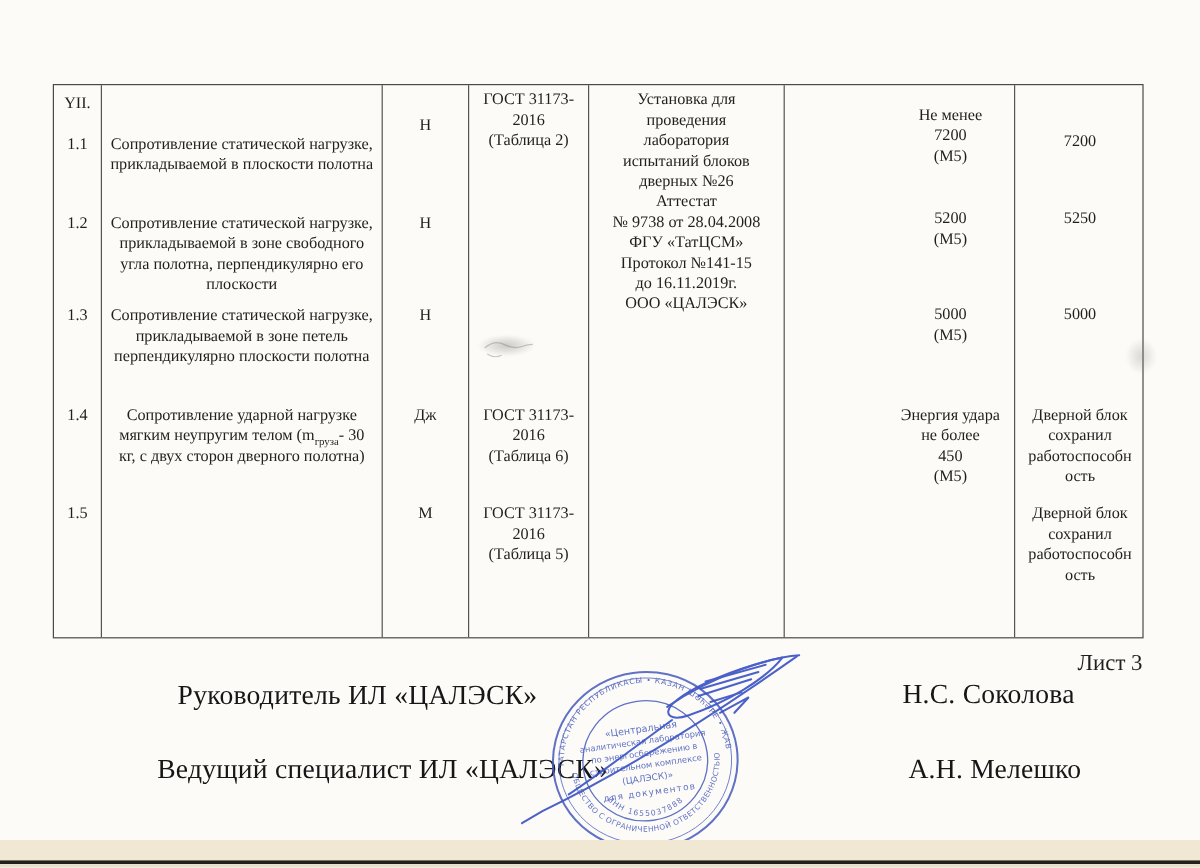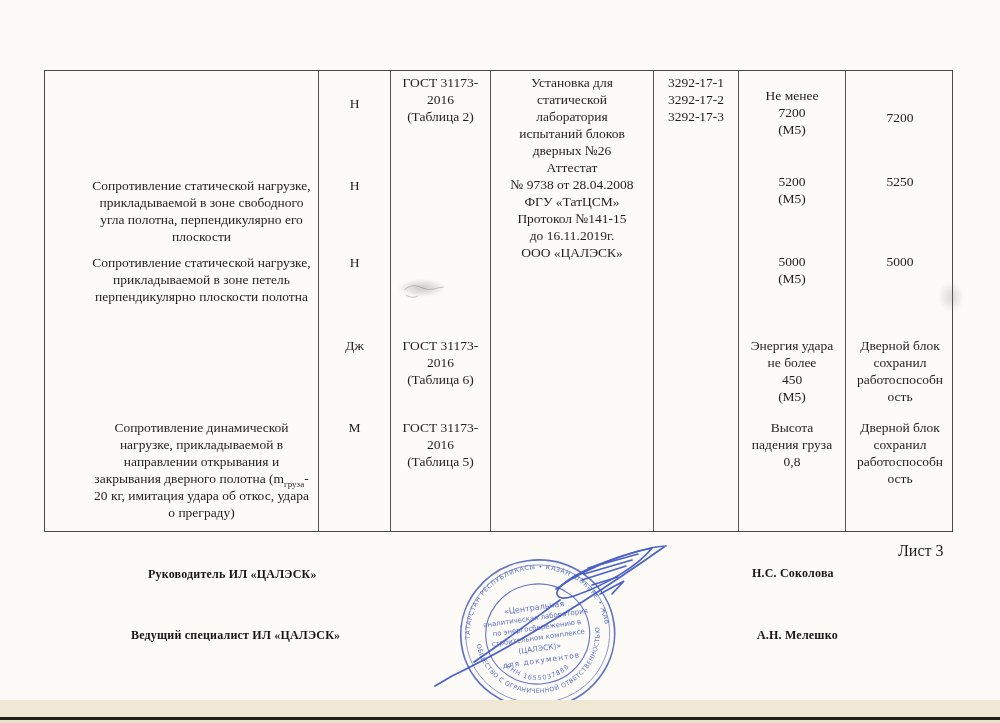--- a/index.html
+++ b/index.html
@@ -11,22 +11,22 @@
   .col{position:absolute;top:0;height:100%;border-right:1px solid #55544e;box-sizing:border-box;}
   .col:last-child{border-right:none;}
   .cb{position:absolute;left:0;right:0;text-align:center;font-size:13.5px;line-height:17px;}
   .pad{padding:0 7px;}
   sub{font-size:9px;line-height:0;}
   
   .c1{left:0;width:40px;}   .c2{left:40px;width:234px;} .c3{left:274px;width:72px;}
   .c4{left:346px;width:100px;} .c5{left:446px;width:163px;} .c6{left:609px;width:85px;}
   .c7{left:694px;width:107px;} .c8{left:801px;width:108px;}
   
-  .sheet{position:absolute;left:898px;top:542px;font-size:16px;}
-  .sig-role{position:absolute;font-weight:bold;font-size:12px;letter-spacing:.2px;color:#161616;}
+  .sheet{position:absolute;left:898px;top:542px;font-size:19px;}
+  .sig-role{position:absolute;font-weight:normal;font-size:23px;letter-spacing:.2px;color:#161616;}
   .role1{left:148px;top:567px;} .role2{left:131px;top:628px;}
   .name1{left:752px;top:566px;} .name2{left:757px;top:628px;}
   
   .stamp{position:absolute;left:448px;top:551px;width:180px;height:170px;
          transform:rotate(-8deg);opacity:.88;}
   .sig-overlay{position:absolute;left:0;top:0;width:1000px;height:723px;pointer-events:none;}
   
   .strip-beige{position:absolute;left:0;top:700px;width:1000px;height:17px;background:#f0e8d3;}
   .strip-dark{position:absolute;left:0;top:717px;width:1000px;height:3px;background:#22211a;}
   .strip-bottom{position:absolute;left:0;top:720px;width:1000px;height:3px;background:#e9e1c9;}
@@ -37,25 +37,34 @@
            background:radial-gradient(closest-side,rgba(130,130,128,.28),rgba(130,130,128,0));
            filter:blur(1px);}
 </style>
 </head>
 <body>
 
 <div class="page">
 
   <div class="doc-table">
 
+    <div class="col c1">
+      <div class="cb" style="top:6px">YII.</div>
+      <div class="cb" style="top:40px">1.1</div>
+      <div class="cb" style="top:106px">1.2</div>
+      <div class="cb" style="top:183px">1.3</div>
+      <div class="cb" style="top:266px">1.4</div>
+      <div class="cb" style="top:348px">1.5</div>
+    </div>
 
     <div class="col c2">
+      <div class="cb pad" style="top:40px">Сопротивление статической нагрузке, прикладываемой в плоскости полотна</div>
       <div class="cb pad" style="top:183px">Сопротивление статической нагрузке, прикладываемой в зоне петель перпендикулярно плоскости полотна</div>
       <div class="cb pad" style="top:106px">Сопротивление статической нагрузке, прикладываемой в зоне свободного угла полотна, перпендикулярно его плоскости</div>
-      <div class="cb pad" style="top:348px"><span>Сопротивление динамической нагрузке, прикладываемой в направлении открывания и закрывания дверного полотна (m</span><sub>груза</sub><span>- 20 кг, имитация удара об откос, удара о преграду)</span></div>
+      <div class="cb pad" style="top:266px"><span>Сопротивление ударной нагрузке мягким неупругим телом (m</span><sub>груза</sub><span>- 30 кг, с двух сторон дверного полотна)</span></div>
     </div>
 
     <div class="col c3">
       <div class="cb" style="top:24px">Н</div>
       <div class="cb" style="top:106px">Н</div>
       <div class="cb" style="top:183px">Н</div>
       <div class="cb" style="top:266px">Дж</div>
       <div class="cb" style="top:348px">М</div>
     </div>
 
@@ -73,65 +82,53 @@
       <div class="cb" style="top:348px">
         <div>ГОСТ 31173-</div>
         <div>2016</div>
         <div>(Таблица 5)</div>
       </div>
     </div>
 
     <div class="col c5">
       <div class="cb" style="top:3px">
         <div>Установка для</div>
-        <div>статической</div>
+        <div>проведения</div>
         <div>лаборатория</div>
         <div>испытаний блоков</div>
         <div>дверных №26</div>
         <div>Аттестат</div>
         <div>№ 9738 от 28.04.2008</div>
         <div>ФГУ «ТатЦСМ»</div>
         <div>Протокол №141-15</div>
         <div>до 16.11.2019г.</div>
         <div>ООО «ЦАЛЭСК»</div>
       </div>
     </div>
 
-    <div class="col c6">
-      <div class="cb" style="top:3px">
-        <div>3292-17-1</div>
-        <div>3292-17-2</div>
-        <div>3292-17-3</div>
-      </div>
-    </div>
 
     <div class="col c7">
       <div class="cb" style="top:16px">
         <div>Не менее</div>
         <div>7200</div>
         <div>(М5)</div>
       </div>
       <div class="cb" style="top:102px">
         <div>5200</div>
         <div>(М5)</div>
       </div>
       <div class="cb" style="top:182px">
         <div>5000</div>
         <div>(М5)</div>
       </div>
       <div class="cb" style="top:266px">
         <div>Энергия удара</div>
         <div>не более</div>
         <div>450</div>
         <div>(М5)</div>
-      </div>
-      <div class="cb" style="top:348px">
-        <div>Высота</div>
-        <div>падения груза</div>
-        <div>0,8</div>
       </div>
     </div>
 
     <div class="col c8">
       <div class="cb" style="top:38px">7200</div>
       <div class="cb" style="top:102px">5250</div>
       <div class="cb" style="top:182px">5000</div>
       <div class="cb" style="top:266px">
         <div>Дверной блок</div>
         <div>сохранил</div>

